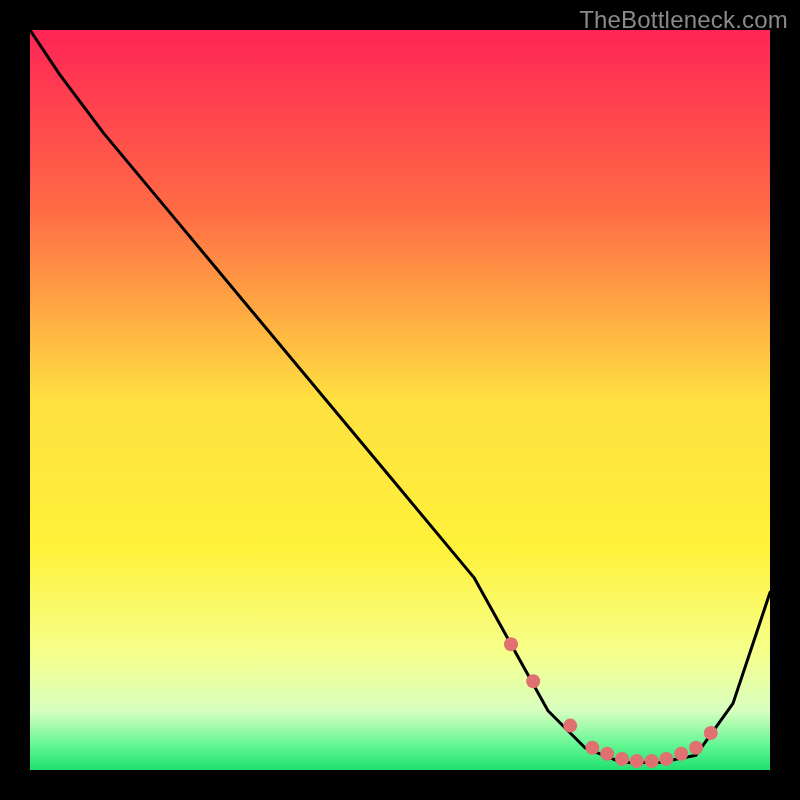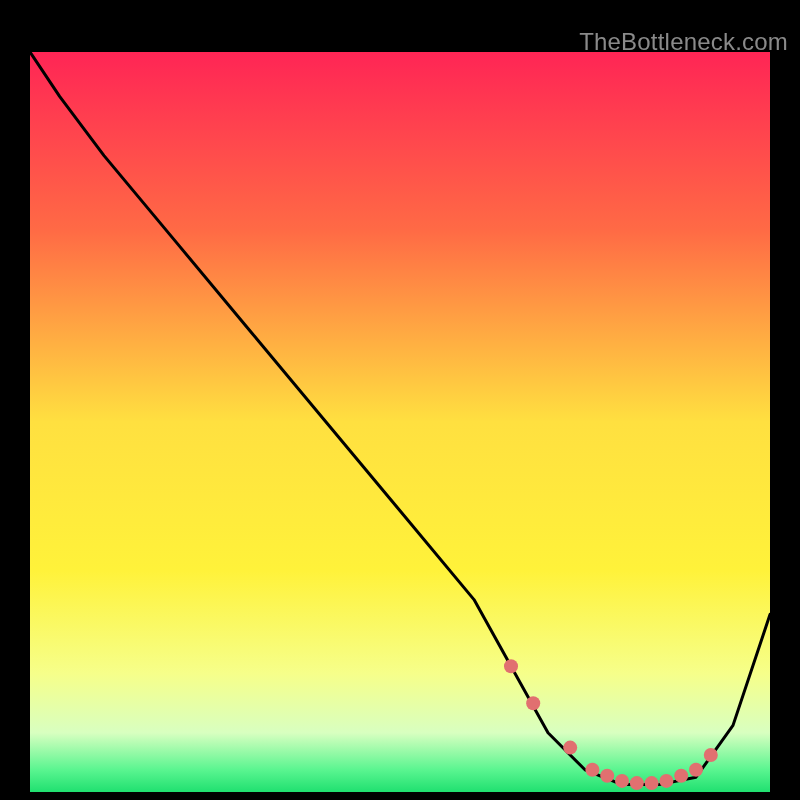--- a/index.html
+++ b/index.html
@@ -2,21 +2,20 @@
 <html><head>
 <meta charset="utf-8">
 <style>
   * { margin: 0; padding: 0; box-sizing: border-box; }
   html, body { width: 800px; height: 800px; overflow: hidden; background: #000; }
   .frame {
     position: relative;
     width: 800px;
     height: 684px;
     background: #000;
-    margin-top: 22px;
   }
   .attribution {
     position: absolute;
     top: 6px;
     right: 12px;
     font-family: Arial, Helvetica, sans-serif;
     font-size: 24px;
     color: #8a8a8a;
     letter-spacing: 0.2px;
   }

